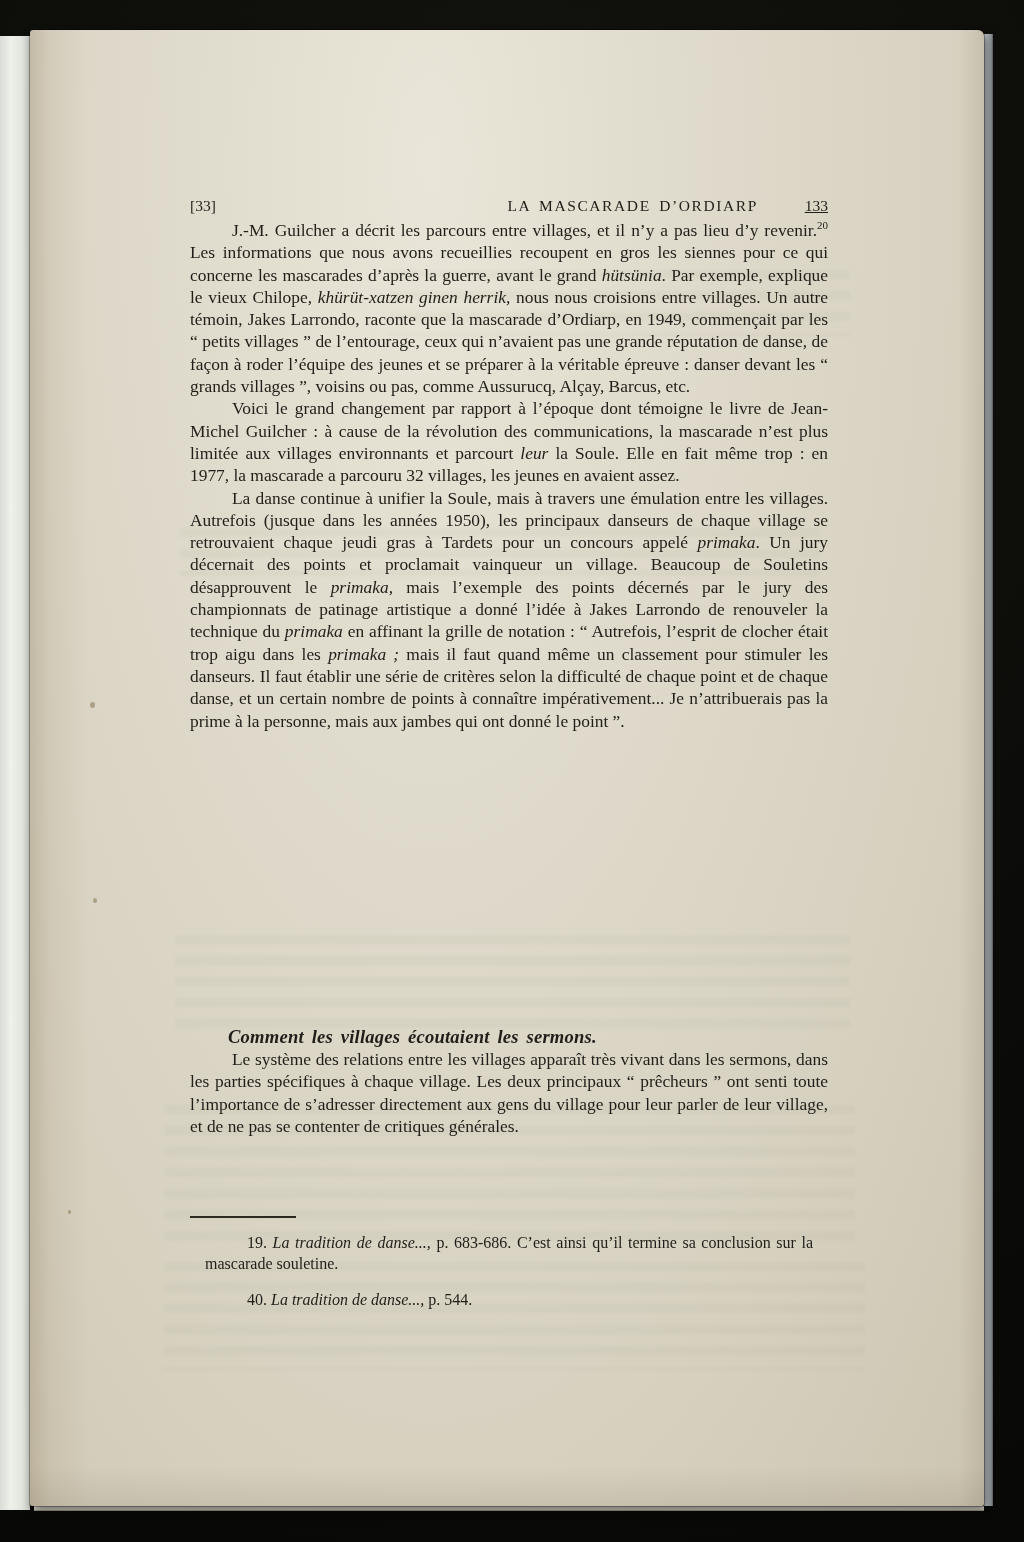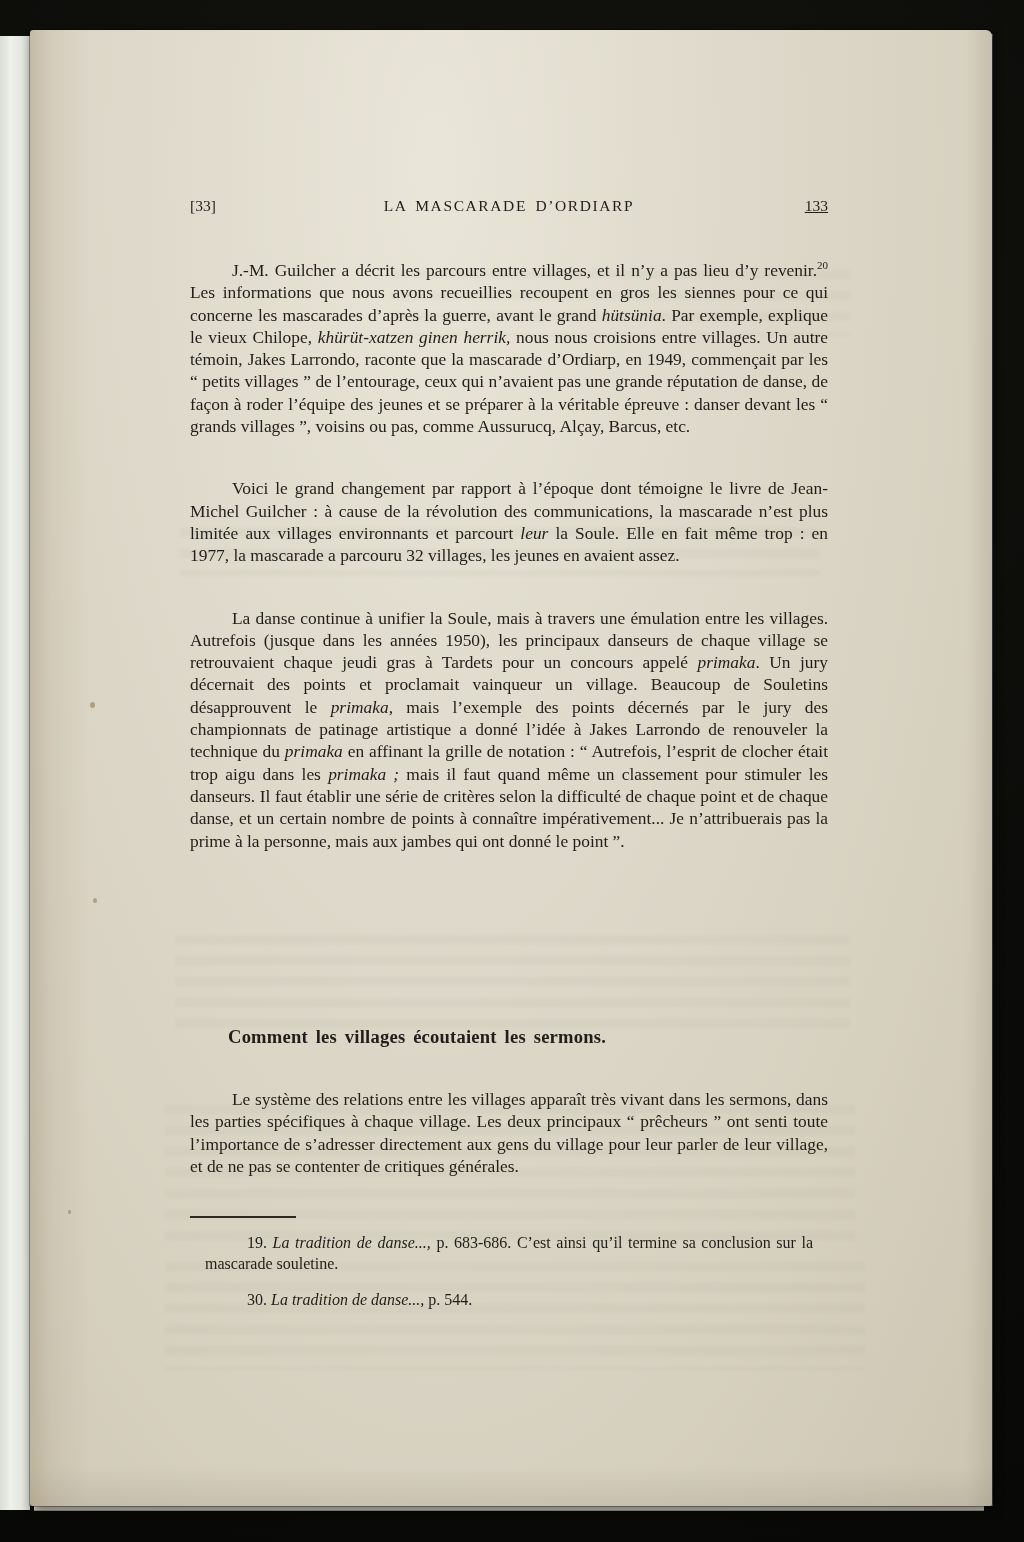--- a/index.html
+++ b/index.html
@@ -26,21 +26,20 @@
   }
   .page{
     position:absolute;left:30px;top:30px;width:954px;height:1476px;
     background:
       linear-gradient(90deg, rgba(146,129,97,0.32) 0px, rgba(146,129,97,0.12) 20px, rgba(0,0,0,0) 60px),
       linear-gradient(270deg, rgba(110,100,82,0.16) 0px, rgba(0,0,0,0) 26px),
       linear-gradient(0deg, rgba(110,100,82,0.14) 0px, rgba(0,0,0,0) 40px),
       radial-gradient(ellipse at 42% 9%, #e9e5d8 0%, #ded9ca 38%, #d6d0bf 72%, #ccc5b1 100%);
     border-radius:3px 6px 2px 2px;
     box-shadow:0 0 0 1px rgba(0,0,0,0.30), 3px 4px 10px rgba(0,0,0,0.55);
-    padding-left:8px;
   }
   
   .ghost{
     position:absolute;filter:blur(1.6px);opacity:.55;pointer-events:none;
     background:repeating-linear-gradient(180deg, rgba(123,136,110,0.10) 0 9px, rgba(0,0,0,0) 9px 21px);
   }
   .g1{top:240px;left:360px;width:460px;height:66px;}
   .g2{top:498px;left:150px;width:640px;height:48px;}
   .g3{top:905px;left:145px;width:675px;height:100px;}
   .g4{top:1075px;left:135px;width:690px;height:135px;}
@@ -51,33 +50,33 @@
   .s3{left:38px;top:1180px;width:3px;height:4px;}
 
   
   .col{position:absolute;left:160px;width:638px;}
   .colA{top:167px;}
   .colB{top:996px;}
   .colC{top:1186px;}
 
   .runhead{display:flex;align-items:baseline;font-size:15.5px;height:22px;}
   .runhead .lft{width:70px;}
-  .runhead .ctr{flex:1;text-align:center;letter-spacing:1.6px;word-spacing:3px;}
+  .runhead .ctr{flex:1;text-align:right;letter-spacing:1.6px;word-spacing:3px;}
   .runhead .rgt{width:70px;text-align:right;text-decoration:underline;}
 
   p.body{margin:0;font-size:17.4px;line-height:22.3px;text-align:justify;}
-  p.ind{text-indent:42px;margin-top:40px;}
+  p.ind{text-indent:42px;}
   .p1{margin-top:33px;}
   .p2{margin-top:18px;}
   .p3{margin-top:15px;}
   .p4{margin-top:14px;}
   .p5{margin-top:9px;font-family:Liberation Serif, serif;}
   sup{font-size:11px;line-height:0;}
 
-  h2.sect{margin:0;font-size:18.6px;font-weight:bold;padding-left:38px;word-spacing:3px;letter-spacing:.2px;}
+  h2.sect{margin:0;font-size:18.6px;font-weight:bold;padding-left:38px;word-spacing:3px;letter-spacing:.2px;font-style:italic;}
 
   .fnrule{width:106px;border-top:2.5px solid #2b2822;margin:0;}
   p.fn{margin:15px;font-size:16px;line-height:20.8px;text-align:justify;text-indent:42px;}
   .fn1{margin-top:16px;}
   .fn2{margin-top:10px;}
 </style>
 </head>
 <body>
 
 <div class="under-left"></div>
@@ -106,15 +105,15 @@
   </div>
 
   <div class="col colB">
     <h2 class="sect">Comment les villages écoutaient les sermons.</h2>
     <p class="body ind p5"><span>Le système des relations entre les villages apparaît très vivant dans les sermons, dans les parties spécifiques à chaque village. Les deux principaux “ prêcheurs ” ont senti toute l’importance de s’adresser directement aux gens du village pour leur parler de leur village, et de ne pas se contenter de critiques générales.</span></p>
   </div>
 
   <div class="col colC">
     <div class="fnrule"></div>
     <p class="fn fn1"><span>19. </span><i>La tradition de danse...,</i><span> p. 683-686. C’est ainsi qu’il termine sa conclusion sur la mascarade souletine.</span></p>
-    <p class="fn fn2"><span>30. </span><i>La tradition de danse...,</i><span> p. 544.</span></p>
+    <p class="fn fn2"><span>40. </span><i>La tradition de danse...,</i><span> p. 544.</span></p>
   </div>
 </div>
 
 </body></html>

